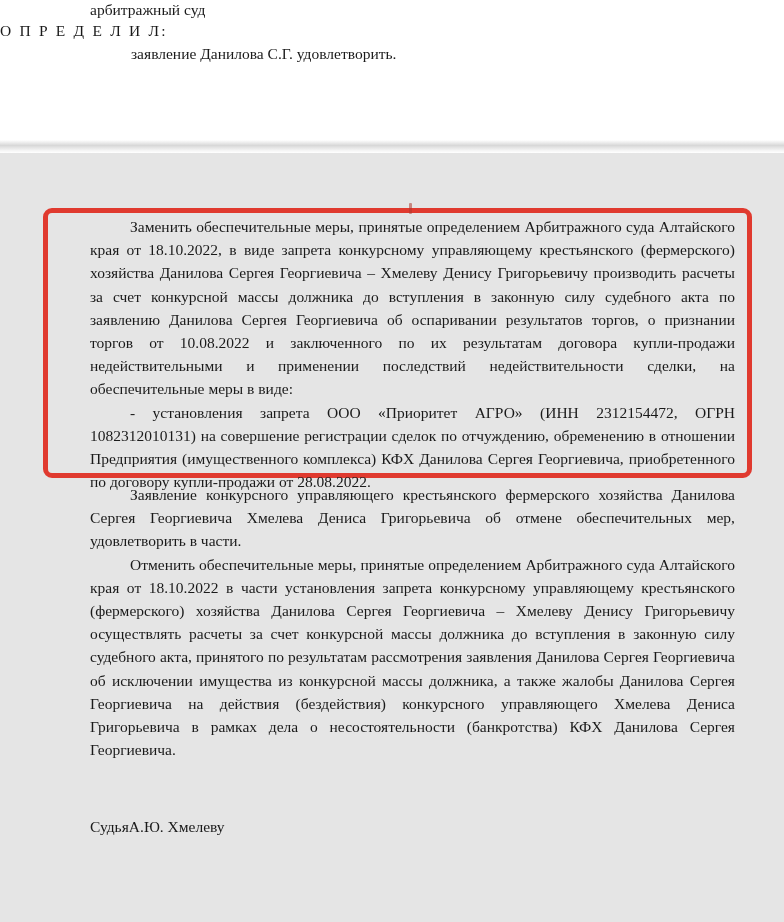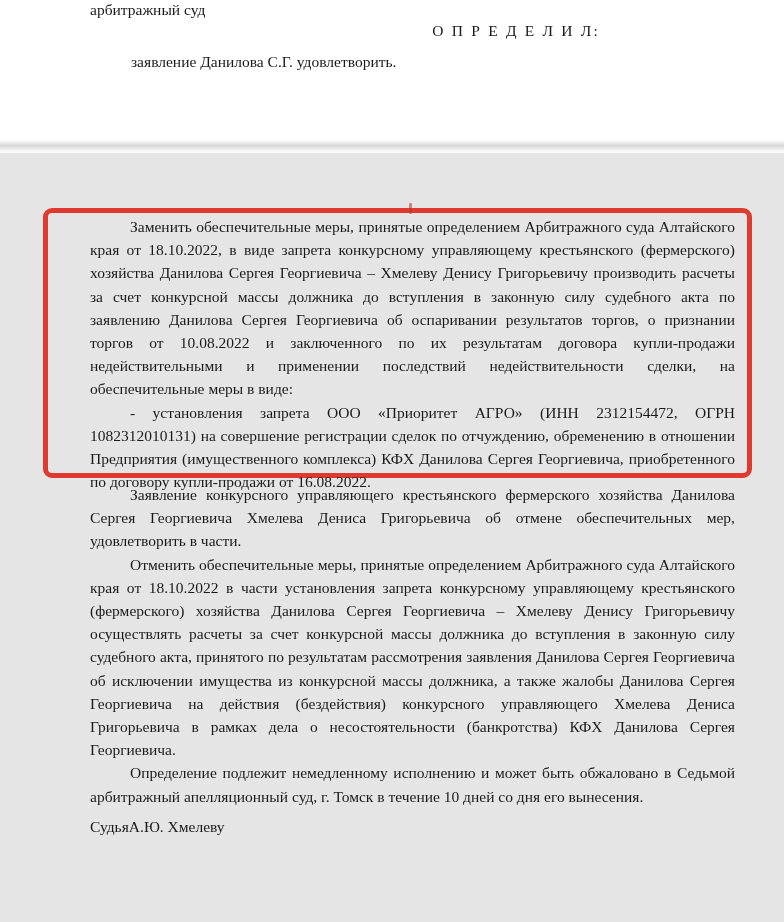--- a/index.html
+++ b/index.html
@@ -31,33 +31,32 @@
     top: 0px;
     font-size: 15.5px;
     line-height: 20px;
     white-space: nowrap;
   }
   .top-line-ruled {
     position: absolute;
     left: 0;
     top: 22px;
     width: 600px;
-    text-align: right;
+    text-align: left;
     font-size: 15.5px;
     letter-spacing: 2.2px;
     white-space: nowrap;
   }
   .top-line-grant {
     position: absolute;
     left: 131px;
     top: 44px;
     font-size: 15.5px;
     line-height: 20px;
     white-space: nowrap;
-    margin-top: 8px;
   }
 
   
   .page-separator {
     position: absolute;
     left: 0;
     top: 140px;
     width: 784px;
     height: 13px;
     background: linear-gradient(to bottom,
@@ -152,27 +151,26 @@
 
 <div class="page-separator"></div>
 
 <div class="page-body">
 
   <div class="highlight-box"></div>
   <div class="highlight-tick"></div>
 
   <div class="doc-text block-boxed">
     <p>Заменить обеспечительные меры, принятые определением Арбитражного суда Алтайского края от 18.10.2022, в виде запрета конкурсному управляющему крестьянского (фермерского) хозяйства Данилова Сергея Георгиевича – Хмелеву Денису Григорьевичу производить расчеты за счет конкурсной массы должника до вступления в законную силу судебного акта по заявлению Данилова Сергея Георгиевича об оспаривании результатов торгов, о признании торгов от 10.08.2022 и заключенного по их результатам договора купли-продажи недействительными и применении последствий недействительности сделки, на обеспечительные меры в виде:</p>
-    <p class="dash-item">-  установления      запрета ООО «Приоритет АГРО» (ИНН 2312154472, ОГРН 1082312010131) на совершение регистрации сделок по отчуждению, обременению в отношении Предприятия (имущественного комплекса) КФХ Данилова Сергея Георгиевича, приобретенного по договору купли-продажи от 16.08.2022.</p>
+    <p class="dash-item">-  установления      запрета ООО «Приоритет АГРО» (ИНН 2312154472, ОГРН 1082312010131) на совершение регистрации сделок по отчуждению, обременению в отношении Предприятия (имущественного комплекса) КФХ Данилова Сергея Георгиевича, приобретенного по договору купли-продажи от 28.08.2022.</p>
   </div>
 
   <div class="doc-text block-after">
     <p>Заявление конкурсного управляющего крестьянского фермерского хозяйства Данилова Сергея Георгиевича Хмелева Дениса Григорьевича об отмене обеспечительных мер, удовлетворить в части.</p>
     <p>Отменить обеспечительные меры, принятые определением Арбитражного суда Алтайского края от 18.10.2022 в части установления запрета  конкурсному управляющему крестьянского (фермерского) хозяйства Данилова Сергея Георгиевича – Хмелеву Денису Григорьевичу осуществлять расчеты за счет конкурсной массы должника до вступления в законную силу судебного акта, принятого по результатам рассмотрения заявления Данилова Сергея Георгиевича об исключении имущества из конкурсной массы должника, а также жалобы Данилова Сергея Георгиевича на действия (бездействия) конкурсного управляющего Хмелева Дениса Григорьевича в рамках дела о несостоятельности (банкротства) КФХ Данилова Сергея Георгиевича.</p>
-    <p>Определение подлежит немедленному исполнению и может быть обжаловано в Седьмой арбитражный апелляционный суд, г. Томск в течение 10 дней со дня его вынесения.</p>
   </div>
 
   <div class="signature-row">
     <span class="sig-left">Судья</span>
     <span class="sig-right">А.Ю. Хмелеву</span>
   </div>
 
 </div>
 
 </body></html>

